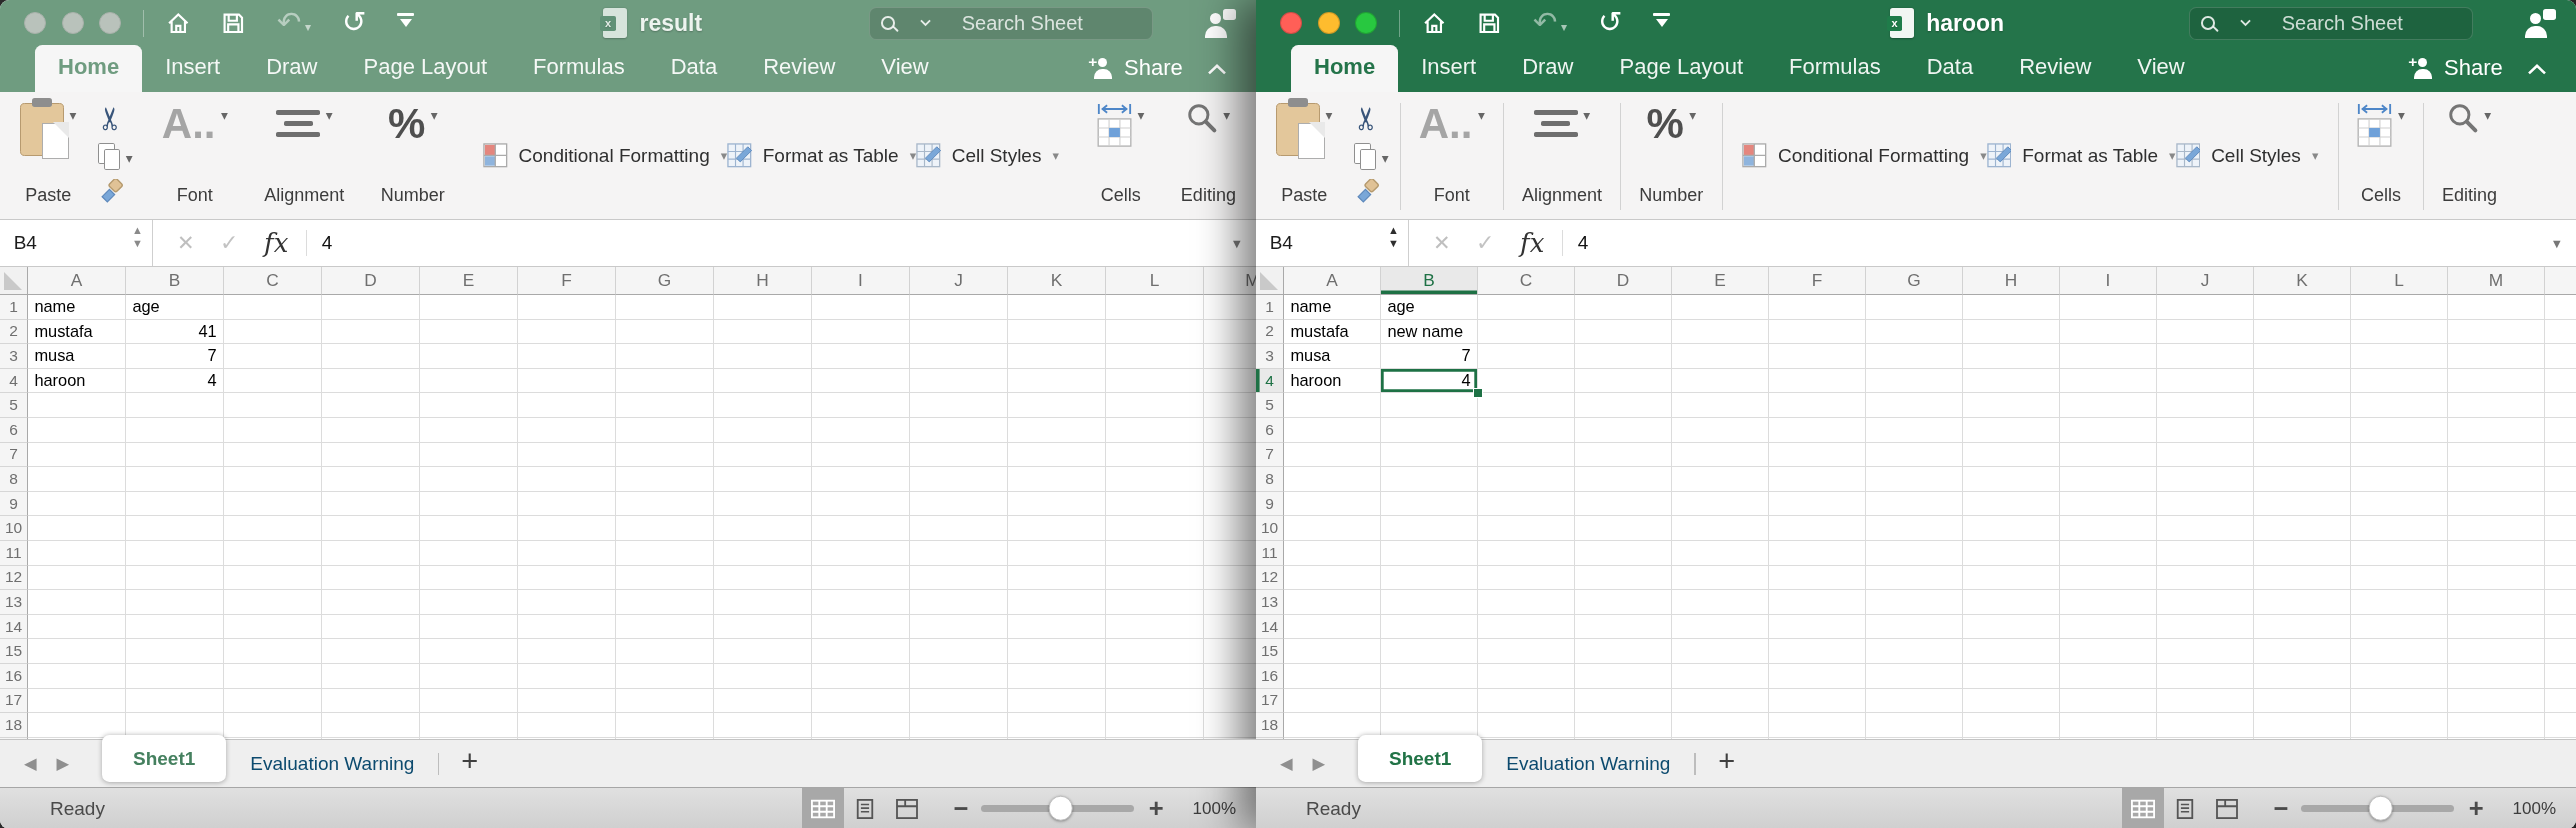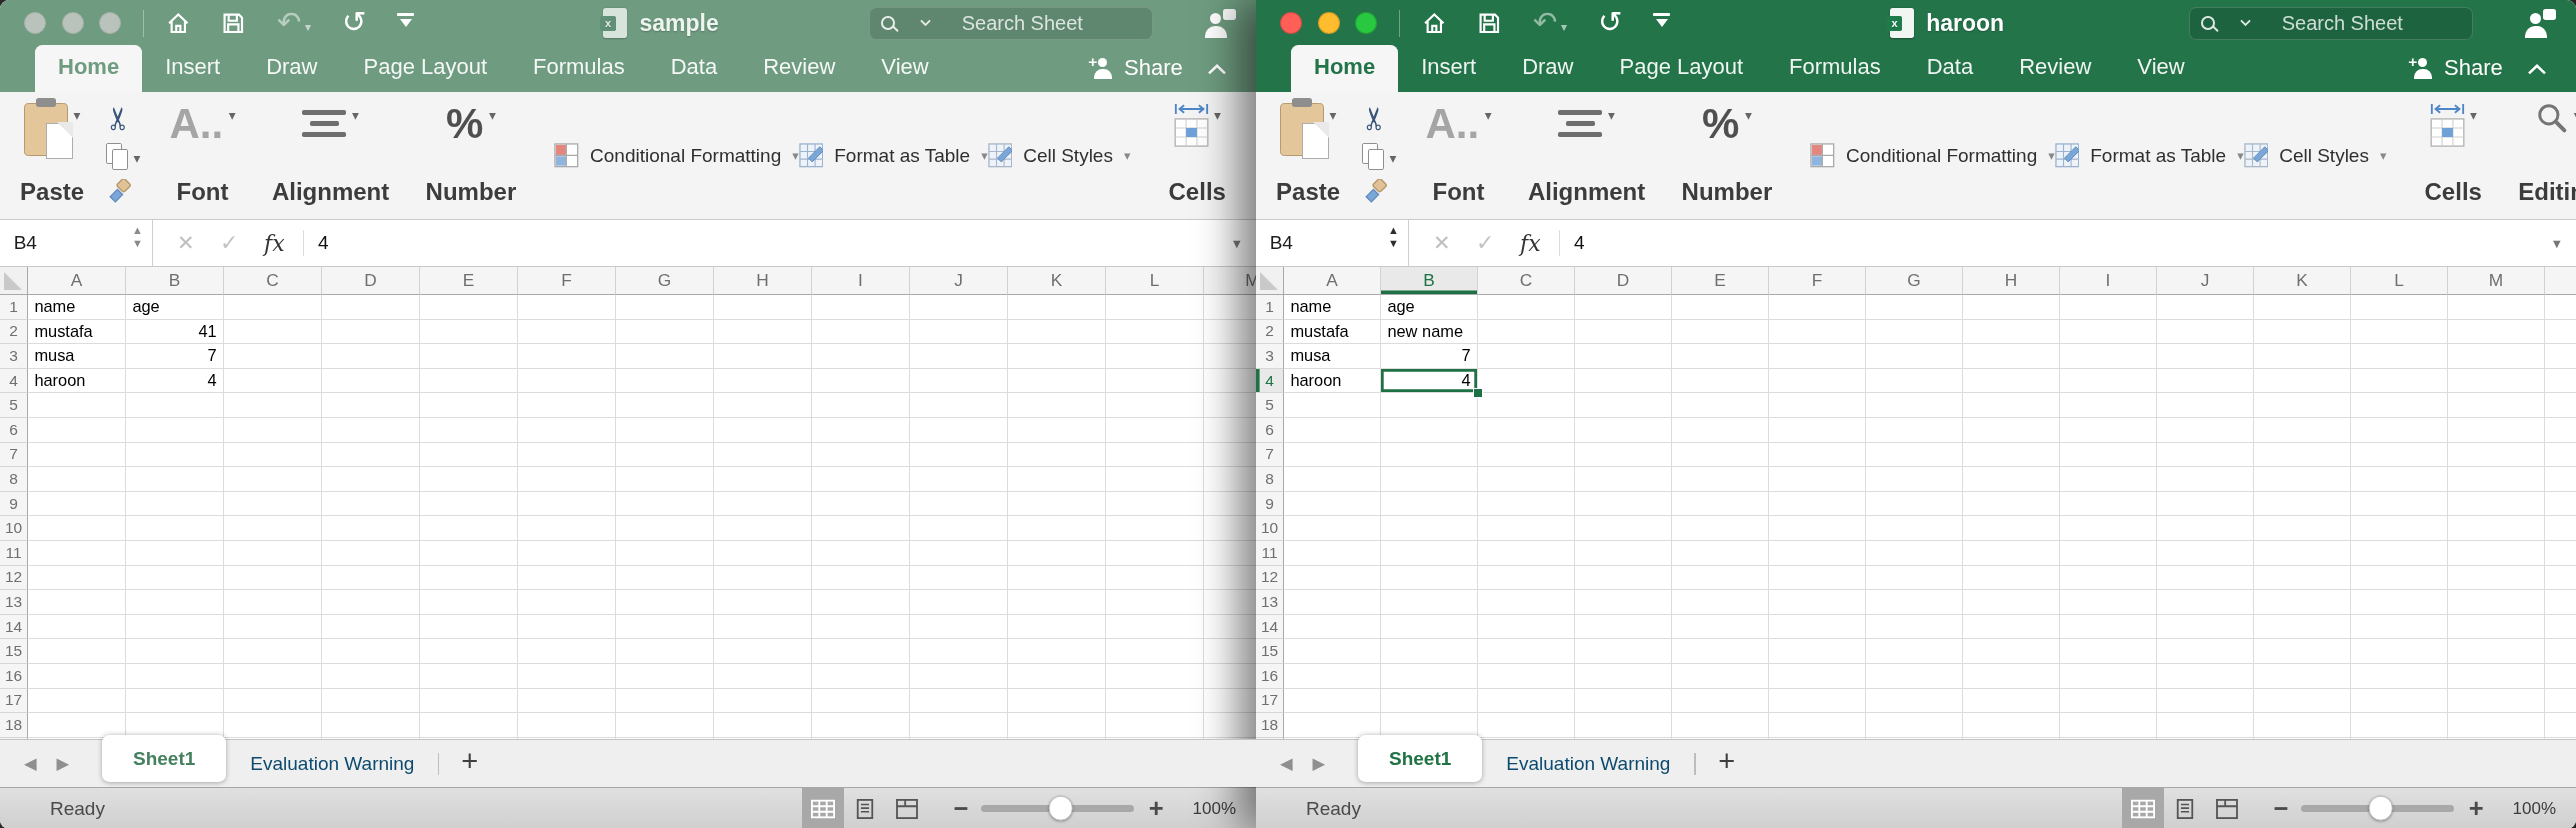--- a/index.html
+++ b/index.html
@@ -65,21 +65,21 @@
   .share-icon .sp-body{position:absolute;left:3.6px;bottom:0;width:18px;height:10px;border-radius:8.2px 8.2px 0 0;background:#fff;}
   .share-icon .sp-plus{position:absolute;left:-1.8px;top:-3.6px;font-size:15.5px;font-weight:bold;color:#fff;}
   .collapse{width:20px;height:12.8px;stroke:#fff;fill:none;margin:0 7.3px 16.4px 24px;}
 
   
   .ribbon{flex:0 0 128px;background:var(--ribbon-background,#f5f4f4);border-bottom:0.9px solid #c9c9c9;
     display:flex;align-items:stretch;padding:0 5.5px;}
   .rgroup{display:flex;flex-direction:column;align-items:center;padding:11px 14.6px 5.5px;}
   .big-btn{display:flex;align-items:flex-start;gap:5.5px;}
   .caret{font-size:13.7px;color:#666;line-height:1;padding-top:5.5px;}
-  .glabel{margin-top:auto;font-size:24px;color:#3c3c3c;padding:3.6px 0 7.3px;white-space:nowrap;font-weight:bold;}
+  .glabel{margin-top:auto;font-size:18px;color:#3c3c3c;padding:3.6px 0 7.3px;white-space:nowrap;}
   
   .icon-paste{position:relative;width:44px;height:53px;display:block;}
   .icon-paste .board{position:absolute;inset:0;background:#e3c79b;border:1.8px solid #b79a6f;border-radius:4.6px;}
   .icon-paste .clip{position:absolute;top:-4.6px;left:12px;width:20px;height:9px;background:#8e8e8e;border-radius:2.7px;}
   .icon-paste .page{position:absolute;right:-4.6px;bottom:-2.7px;width:27px;height:36px;background:#fff;border:1.8px solid #adadad;}
   .icon-paste .page::after{content:"";position:absolute;right:-1.8px;top:-1.8px;border:8.2px solid transparent;
     border-top-color:#e9e9e9;border-right-color:#e9e9e9;}
   .clip-col{display:flex;flex-direction:column;justify-content:space-between;padding:11px 7.3px 12.8px;}
   .mini-btn{display:flex;align-items:center;gap:5.5px;}
   .icon-cut{font-size:31px;color:#39557a;display:inline-block;transform:rotate(-90deg);line-height:1;}
@@ -103,21 +103,21 @@
   .icon-edit{width:31px;height:31px;}
   
   .fbar{flex:0 0 47px;background:#fff;border-bottom:1.8px solid #c9c9c9;display:flex;align-items:center;}
   .namebox{width:153px;height:100%;border-right:0.9px solid #cfcfcf;display:flex;align-items:center;
     padding-left:13.7px;font-size:19px;color:#1c1c1c;position:relative;flex:none;}
   .stepper{position:absolute;right:9px;top:4.6px;display:flex;flex-direction:column;line-height:1;gap:2.7px;}
   .stepper span{font-size:11px;color:#2e2e2e;}
   .win--inactive .stepper span{color:#8a8a8a;}
   .fb-x{font-size:21px;color:#bfbfbf;margin-left:24px;}
   .fb-check{font-size:22px;color:#c3c3c3;margin-left:25.5px;}
-  .fb-fx{font-family:"DejaVu Serif","Liberation Serif",serif;font-style:italic;font-size:22px;color:#333;margin-left:25.5px;}
+  .fb-fx{font-family:"DejaVu Serif","Liberation Serif",serif;font-style:italic;font-size:26px;color:#333;margin-left:25.5px;}
   .fb-div{width:0.9px;height:25.5px;background:#dcdcdc;margin-left:18px;}
   .fb-input{flex:1;font-size:19px;color:#111;padding-left:14.6px;}
   .fb-expand{font-size:12.8px;color:#777;padding-right:12.8px;}
   
   .grid{flex:1 1 auto;background:#fff;overflow:hidden;}
   .win-0{--colw:98px;}
   .win-1{--colw:97px;}
   .grid-head{display:flex;height:28px;}
   .corner{width:28px;height:28px;background:#f1f1f1;border-right:0.9px solid #a9a9a9;border-bottom:0.9px solid #a9a9a9;position:relative;flex:none;}
   .corner-tri{position:absolute;left:3.6px;bottom:3.6px;width:0;height:0;
@@ -197,21 +197,21 @@
             </span>
         <span class="customize">
               <span class="bar"></span>
               <span class="tri"></span>
             </span>
       </div>
       <div class="doc-title">
         <span class="xlicon">
               <span class="xl-band">x</span>
             </span>
-        <span class="title-text">sample</span>
+        <span class="title-text">result</span>
       </div>
       <div class="searchbox">
         <span class="mag"></span>
         <svg class="search-caret" viewBox="0 0 12 8">
               <path d="M1 1.5 6 6.5 11 1.5" stroke-width="2"></path>
             </svg>
         <span class="search-ph">Search Sheet</span>
       </div>
       <div class="collab">
         <span class="cb-bubble"></span>

